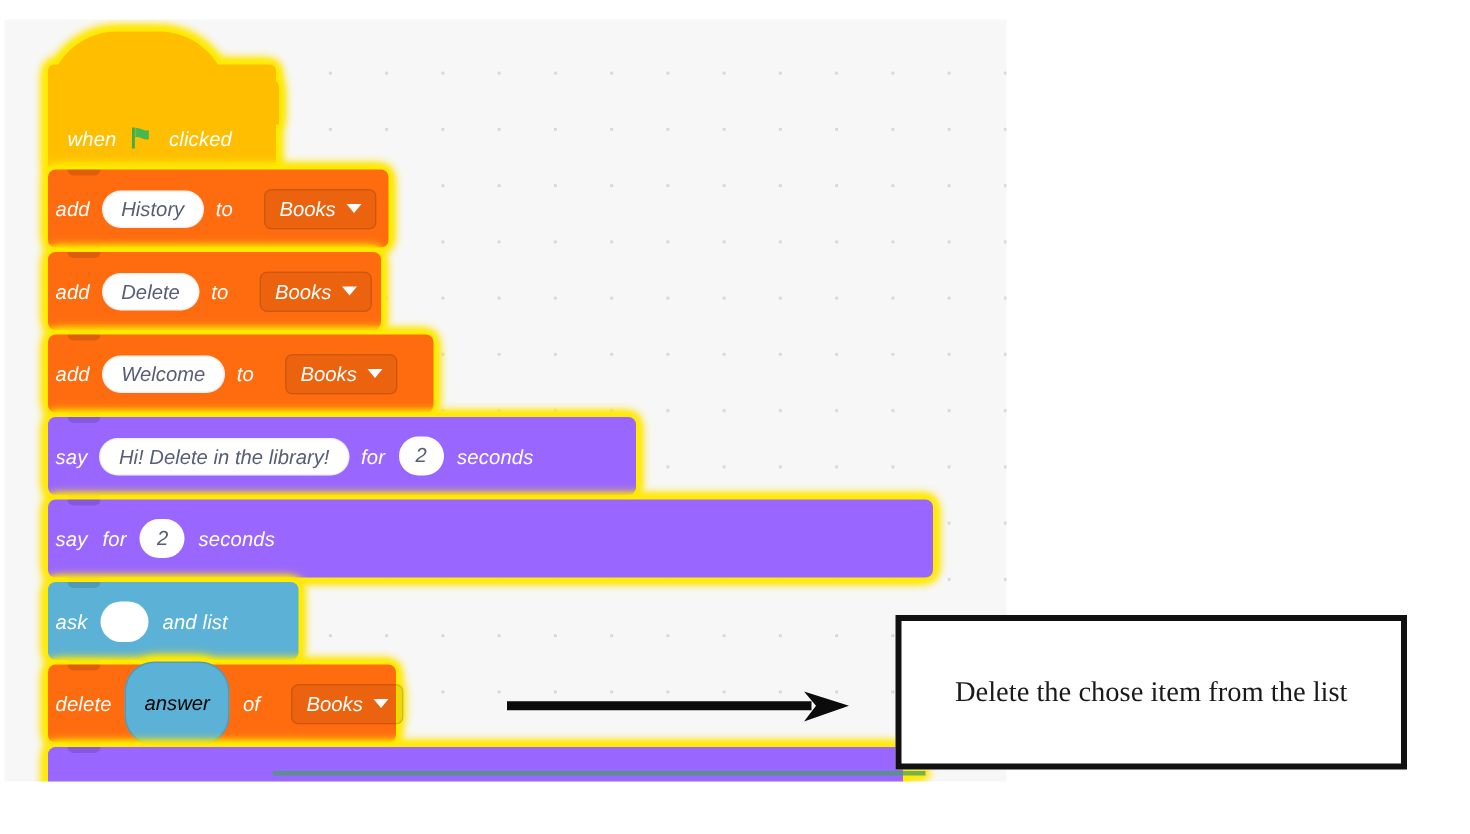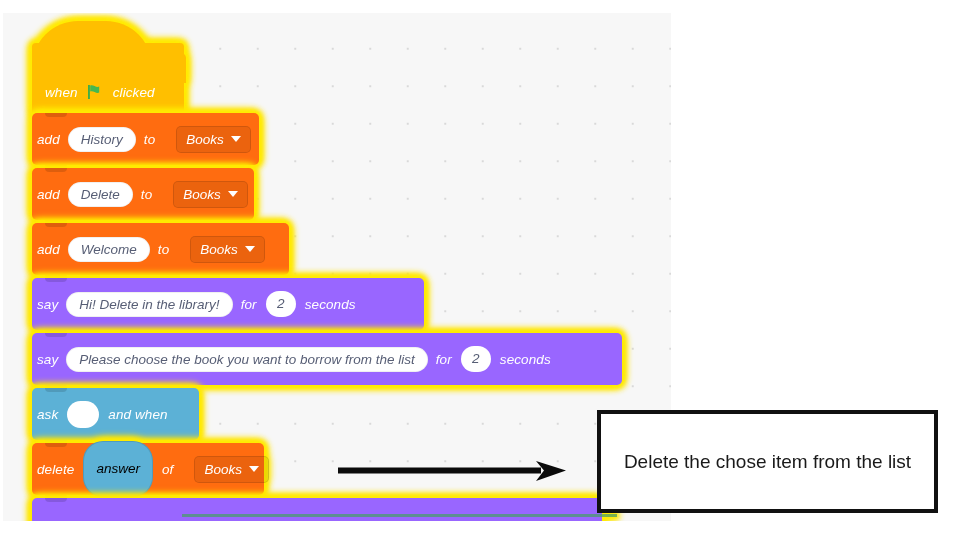--- a/index.html
+++ b/index.html
@@ -186,20 +186,21 @@
     border:4px solid #111111;
     box-sizing:border-box;
     display:flex;
     align-items:center;
     justify-content:center;
     text-align:left;
     color:#1a1a1a;
     font-size:19px;
     line-height:30px;
     padding:0 14px;
+    font-family:Liberation Serif, serif;
   }
 </style>
 </head>
 <body>
 
 <div id="workspace">
 
   <div id="script-glow">
 
     <div class="blk stack" id="b-hat">
@@ -250,30 +251,29 @@
     <div class="blk stack purple" id="b-say1">
       <span class="lbl">say</span>
       <span class="oval-white">Hi! Delete in the library!</span>
       <span class="lbl">for</span>
       <span class="oval-num">2</span>
       <span class="lbl">seconds</span>
     </div>
 
     <div class="blk stack purple" id="b-say2">
       <span class="lbl">say</span>
-      <span class="oval-white">Please choose the book you want to borrow from the list</span>
       <span class="lbl">for</span>
       <span class="oval-num">2</span>
       <span class="lbl">seconds</span>
     </div>
 
     <div class="blk stack blue" id="b-ask">
       <span class="lbl">ask</span>
       <span class="oval-blank"></span>
-      <span class="lbl">and when</span>
+      <span class="lbl">and list</span>
     </div>
 
     <div class="blk stack orange" id="b-del">
       <span class="lbl">delete</span>
       <span class="reporter">answer</span>
       <span class="lbl">of</span>
       <span class="dropdown">
         <span>Books</span>
         <span class="caret"></span>
       </span>

